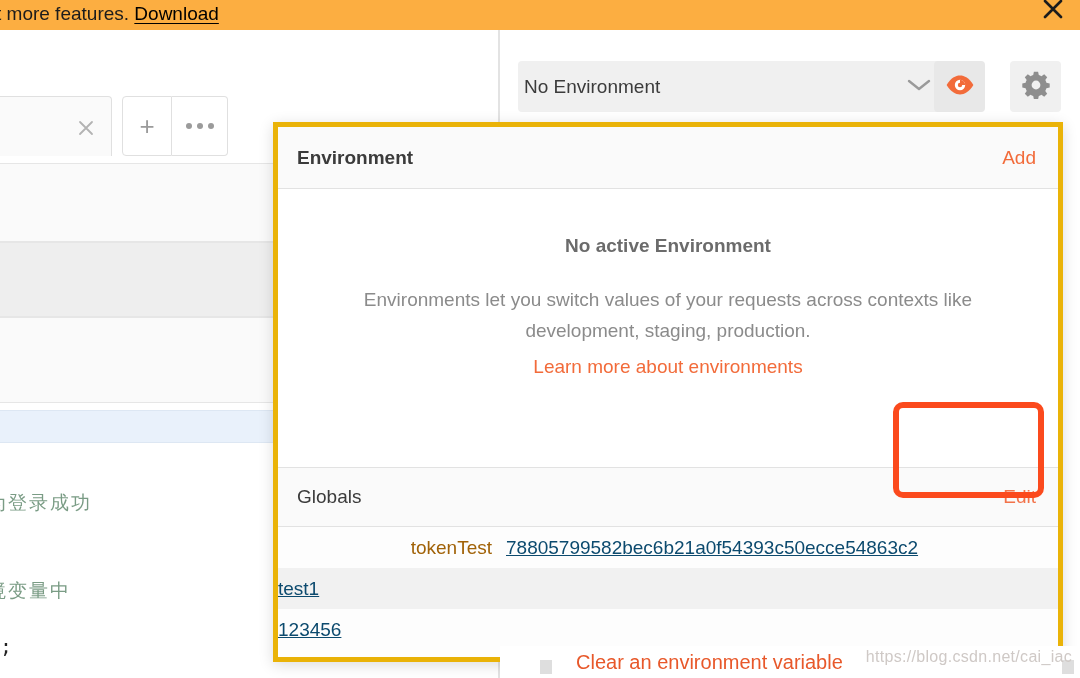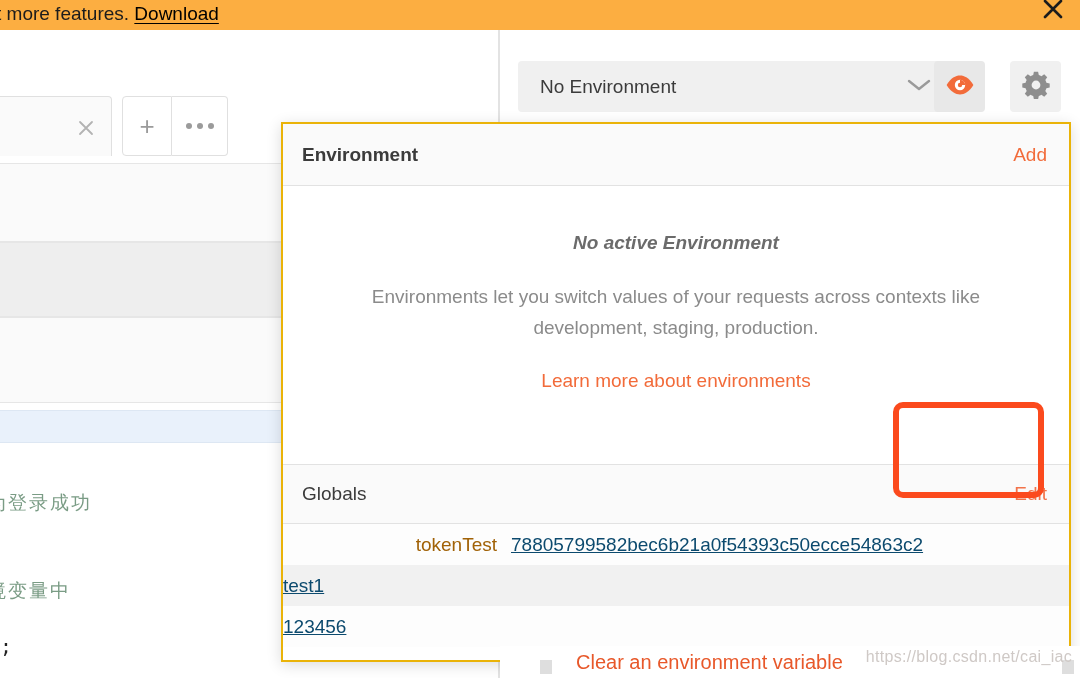--- a/index.html
+++ b/index.html
@@ -88,61 +88,61 @@
   .code-comment { color: #7a9c85; letter-spacing: 2px; }
   .code-plain { color: #222222; }
   .code-1 { top: 460px; }
   .code-2 { top: 548px; }
   .code-3 { top: 605px; }
 
   
   .env-select {
     position: absolute; left: 518px; top: 61px; width: 430px; height: 51px;
     background: #f0f0f0; border-radius: 4px;
-    display: flex; align-items: center; padding: 0 16px 0 22px;
+    display: flex; align-items: center; padding: 0 16px 0 6px;
     cursor: pointer;
   }
   .env-select-label { font-size: 19px; color: #3b3b3b; flex: 1; }
   .chev { color: #9a9a9a; display: block; }
 
   .icon-btn {
     position: absolute; top: 61px; width: 51px; height: 51px;
     border-radius: 4px; background: #f0f0f0;
     display: flex; align-items: center; justify-content: center;
     cursor: pointer;
   }
   .icon-btn-eye { left: 934px; background: #e8e8e8; }
   .icon-btn-gear { left: 1010px; }
 
   
   .env-panel {
-    position: absolute; left: 281px; top: 122px; width: 790px; height: 540px;
-    background: #ffffff;
-    border: 2px solid #eab308;
+    position: absolute; left: 273px; top: 122px; width: 790px; height: 540px;
+    background: #ffffff;
+    border: 5px solid #eab308;
     box-shadow: 0 3px 14px rgba(0,0,0,0.14);
     overflow: hidden;
   }
   .panel-header {
     height: 62px; background: #fafafa;
     border-bottom: 1px solid #e2e2e2;
     display: flex; align-items: center; justify-content: space-between;
     padding: 0 22px 0 19px;
   }
   .panel-header-title { font-size: 19px; font-weight: bold; color: #3b3b3b; }
   .panel-header-action { font-size: 19px; color: #f26b3a; cursor: pointer; }
 
   .panel-body {
     padding: 46px 60px 0 60px;
     text-align: center;
     background: #ffffff;
     height: 278px;
   }
-  .empty-title { font-size: 19px; font-weight: bold; color: #6b6b6b; margin-bottom: 27px; font-style: italic; }
+  .empty-title { font-size: 19px; font-weight: bold; color: #6b6b6b; margin-bottom: 27px; }
   .empty-desc { font-size: 19px; color: #8b8b8b; line-height: 31px; }
-  .empty-link { display: inline-block; margin-top: 27px; font-size: 19px; color: #f26b3a; cursor: pointer; }
+  .empty-link { display: inline-block; margin-top: 10px; font-size: 19px; color: #f26b3a; cursor: pointer; }
 
   .globals-header {
     height: 60px; background: #fafafa;
     border-top: 1px solid #e2e2e2; border-bottom: 1px solid #e2e2e2;
     display: flex; align-items: center; justify-content: space-between;
     padding: 0 22px 0 19px;
   }
   .globals-title { font-size: 19px; font-weight: normal; color: #3b3b3b; }
   .globals-edit { font-size: 19px; color: #f2734a; cursor: pointer; }
 

